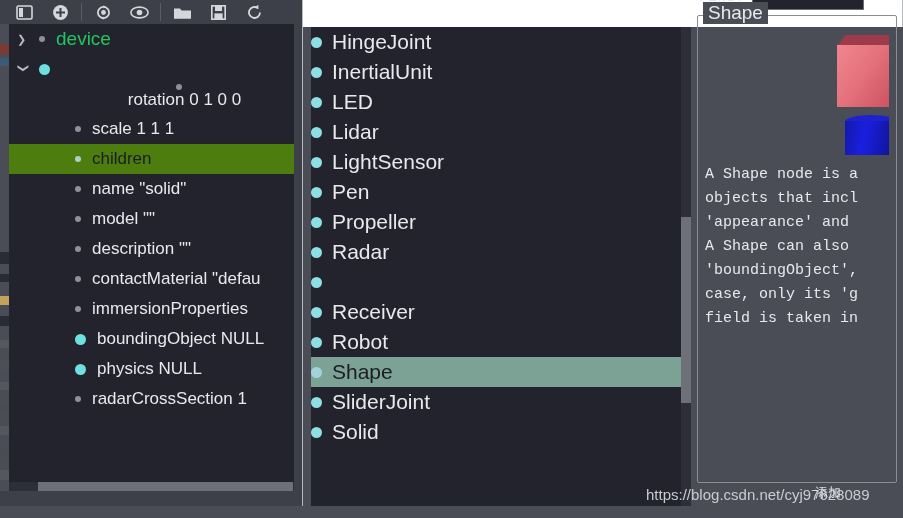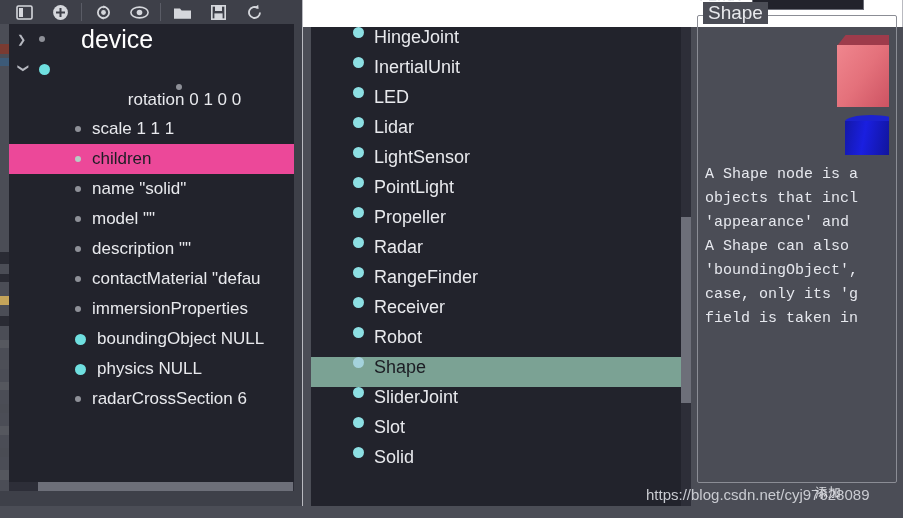--- a/index.html
+++ b/index.html
@@ -49,23 +49,23 @@
   .tree-row.lvl1 { padding-left: 66px; }
   .arrow {
     position: absolute; left: 38px;
     width: 12px; color: #b6b8c0; font-size: 11px;
   }
   .dot {
     width: 6px; height: 6px; border-radius: 50%;
     background: #8e9098; margin-right: 11px; flex: none;
   }
   .dot.big { width: 11px; height: 11px; background: #6fdfe0; }
-  .tree-row .lbl-green { color: #ffffff; font-size: 25px; margin-left: 25px; }
+  .tree-row .lbl-green { color: #22c55e; font-size: 19px; }
   .tree-row.selected {
-    background: #ec4899;
+    background: #4d7c0f;
     color: #1c1d24;
   }
   .tree-row.selected .dot { background: #b6cdc5; }
   .tree-row .txt { overflow: hidden; }
 
   .hscroll-track {
     position: absolute; left: 9px; top: 482px; width: 285px; height: 9px;
     background: #2d2e38;
   }
   .hscroll-thumb {
@@ -109,22 +109,22 @@
     padding: 8px;
   }
 
   
   .node-list {
     position: absolute; left: 8px; top: 0px; width: 378px; height: 480px;
     background: #22232c;
     overflow: hidden;
   }
   .node-row {
-    height: 30px; display: flex; align-items: flex-start;
-    padding-left: 42px; font-size: 18px; color: #e8e9ed;
+    height: 30px; display: flex; align-items: center;
+    font-size: 21px; color: #e8e9ed;
   }
   .node-row .ndot {
     width: 11px; height: 11px; border-radius: 50%;
     background: #8ddfe3; margin-right: 10px; flex: none;
   }
   .node-row.selected { background: #7ba294; color: #1c1d24; }
   .node-row.selected .ndot { background: #a4d2dc; }
 
   .vscroll-track {
     position: absolute; left: 378px; top: 0px; width: 10px; height: 480px;
@@ -345,21 +345,21 @@
         <div class="tree-row lvl1" style="position: relative;">
           <span class="dot big"></span>
           <span class="txt">boundingObject NULL</span>
         </div>
         <div class="tree-row lvl1" style="position: relative; text-align: center;">
           <span class="dot big"></span>
           <span class="txt">physics NULL</span>
         </div>
         <div class="tree-row lvl1" style="position: relative;">
           <span class="dot"></span>
-          <span class="txt">radarCrossSection 6</span>
+          <span class="txt">radarCrossSection 1</span>
         </div>
       </div>
 
     <div class="hscroll-track">
       <div class="hscroll-thumb"></div>
     </div>
 
     <div class="bottom-strip-left"></div>
     <div class="statusbar">
       <span>Selection: children (0 N</span>
@@ -396,53 +396,48 @@
           <div class="node-row">
             <span class="ndot"></span>
             <span>Lidar</span>
           </div>
           <div class="node-row">
             <span class="ndot"></span>
             <span>LightSensor</span>
           </div>
           <div class="node-row">
             <span class="ndot"></span>
-            <span>PointLight</span>
+            <span>Pen</span>
           </div>
           <div class="node-row">
             <span class="ndot"></span>
             <span>Propeller</span>
           </div>
           <div class="node-row">
             <span class="ndot"></span>
             <span>Radar</span>
           </div>
           <div class="node-row">
             <span class="ndot"></span>
-            <span>RangeFinder</span>
           </div>
           <div class="node-row">
             <span class="ndot"></span>
             <span>Receiver</span>
           </div>
           <div class="node-row">
             <span class="ndot"></span>
             <span>Robot</span>
           </div>
           <div class="node-row selected">
             <span class="ndot"></span>
             <span>Shape</span>
           </div>
           <div class="node-row">
             <span class="ndot"></span>
             <span>SliderJoint</span>
-          </div>
-          <div class="node-row">
-            <span class="ndot"></span>
-            <span>Slot</span>
           </div>
           <div class="node-row">
             <span class="ndot"></span>
             <span>Solid</span>
           </div>
         </div>
       <div class="vscroll-track">
         <div class="vscroll-thumb"></div>
       </div>
 

